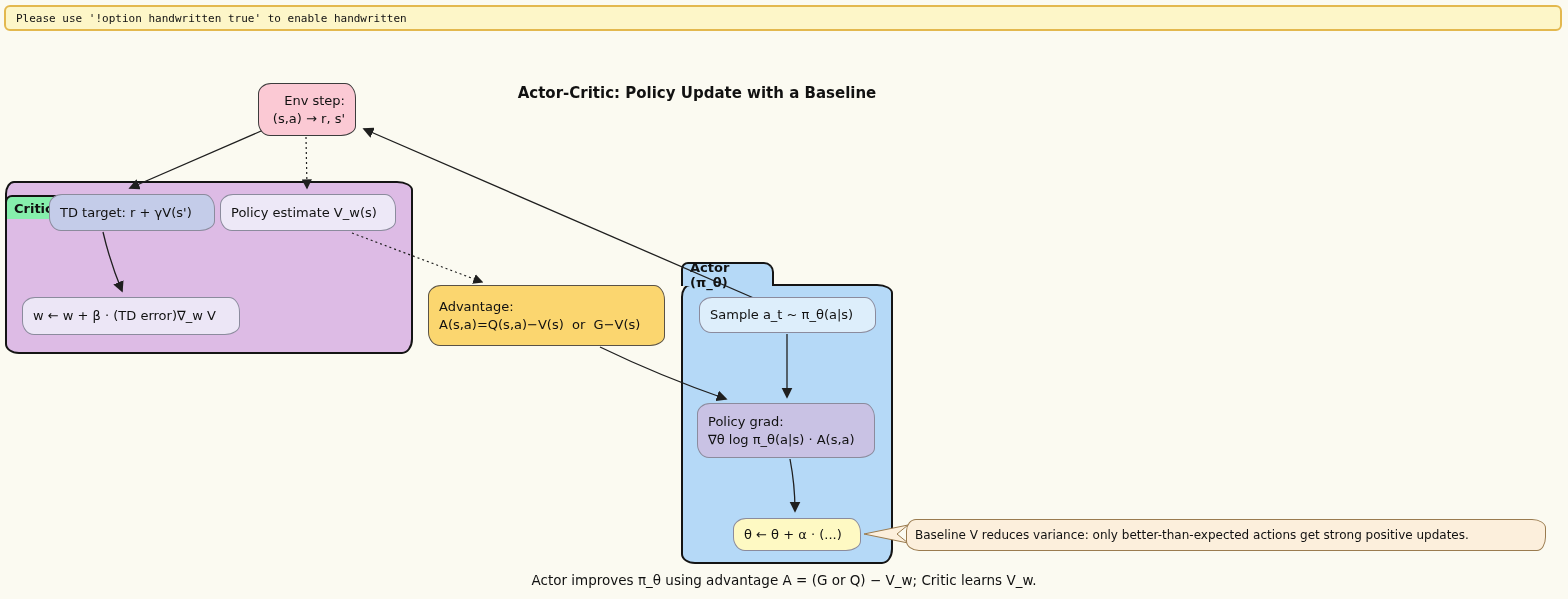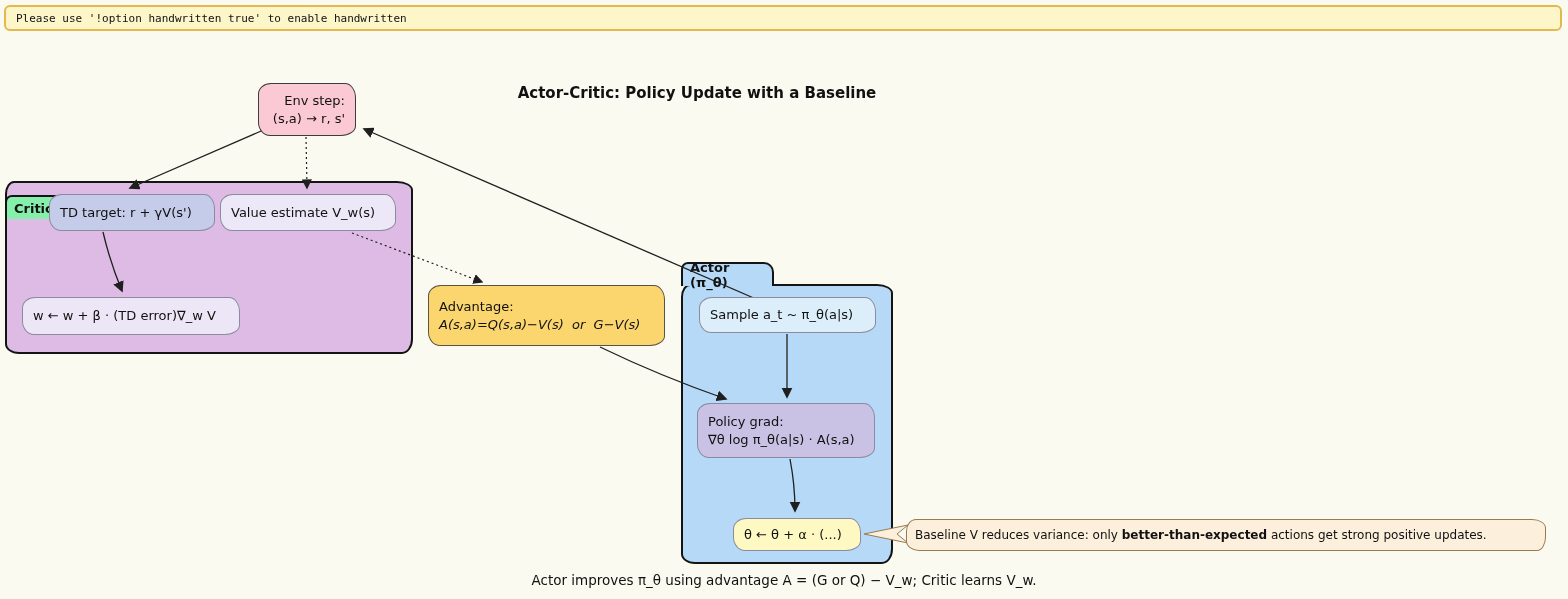--- a/index.html
+++ b/index.html
@@ -36,21 +36,21 @@
 
   
   .node {
     display: flex; flex-direction: column; justify-content: center;
     padding: 3px 10px;
     font-size: 13px; line-height: 1.32;
     border: 1.4px solid #3c3c3c;
     border-radius: 13px 11px 15px 12px / 11px 15px 10px 14px;
     z-index: 3;
   }
-  .node .pre { white-space: pre; font-style: italic; }
+  .node .pre { white-space: pre; }
 
   .env-step { left: 258px; top: 83px; width: 98px; height: 53px;
     background: #fbc9d4; text-align: right; }
 
   
   .container-body {
     border: 2px solid #141414;
     border-radius: 9px 16px 11px 14px / 13px 9px 15px 10px;
     z-index: 1;
   }
@@ -84,21 +84,21 @@
     left: 906px; top: 519px; width: 640px; height: 32px;
     background: #fcefdc;
     border: 1.2px solid #9a7b4f;
     border-radius: 10px 14px 9px 13px / 12px 9px 14px 10px;
     display: flex; align-items: center;
     padding-left: 8px;
     font-size: 12px;
     z-index: 4;
     white-space: pre;
   }
-  .tooltip b { font-weight: bold; }
+  .tooltip b { font-weight: normal; }
 
   .caption {
     left: 0; top: 572px; width: 1568px;
     text-align: center; font-size: 13.5px;
     z-index: 5;
   }
 
   svg.edges { position: absolute; left: 0; top: 0; z-index: 2; pointer-events: none; }
 </style>
 </head>
@@ -140,21 +140,21 @@
 <div class="abs node env-step">
   <span>Env step:</span>
   <span>(s,a) → r, s'</span>
 </div>
 
 <div class="abs node inner td-target">
   <span>TD target: r + γV(s')</span>
 </div>
 
 <div class="abs node inner value-est">
-  <span>Value estimate V_w(s)</span>
+  <span>Policy estimate V_w(s)</span>
 </div>
 
 <div class="abs node inner w-update">
   <span>w ← w + β · (TD error)∇_w V</span>
 </div>
 
 <div class="abs node advantage">
   <span>Advantage:</span>
   <span class="pre">A(s,a)=Q(s,a)−V(s)  or  G−V(s)</span>
 </div>

